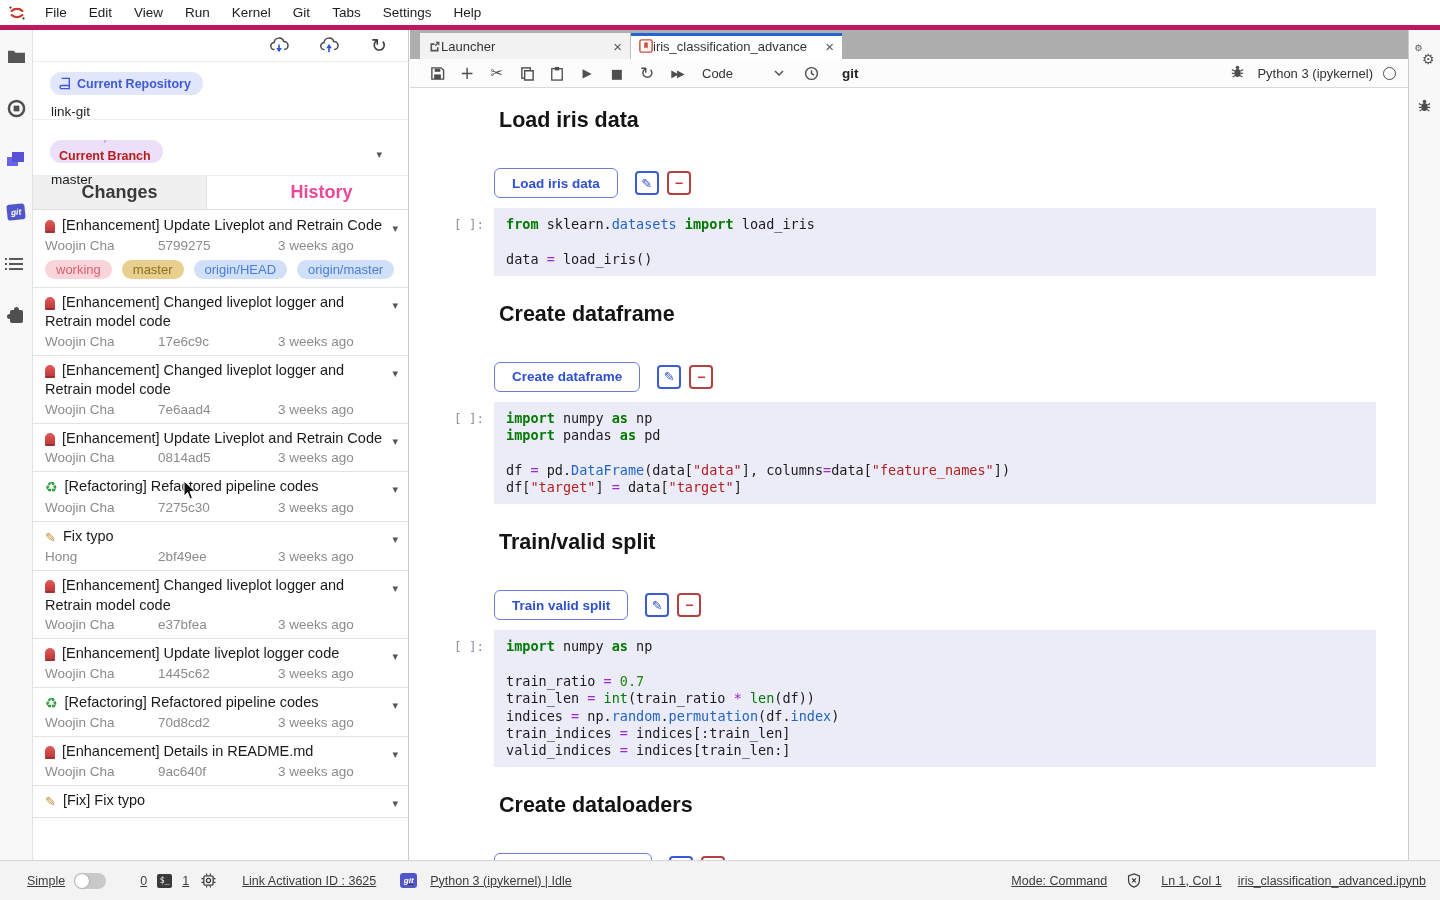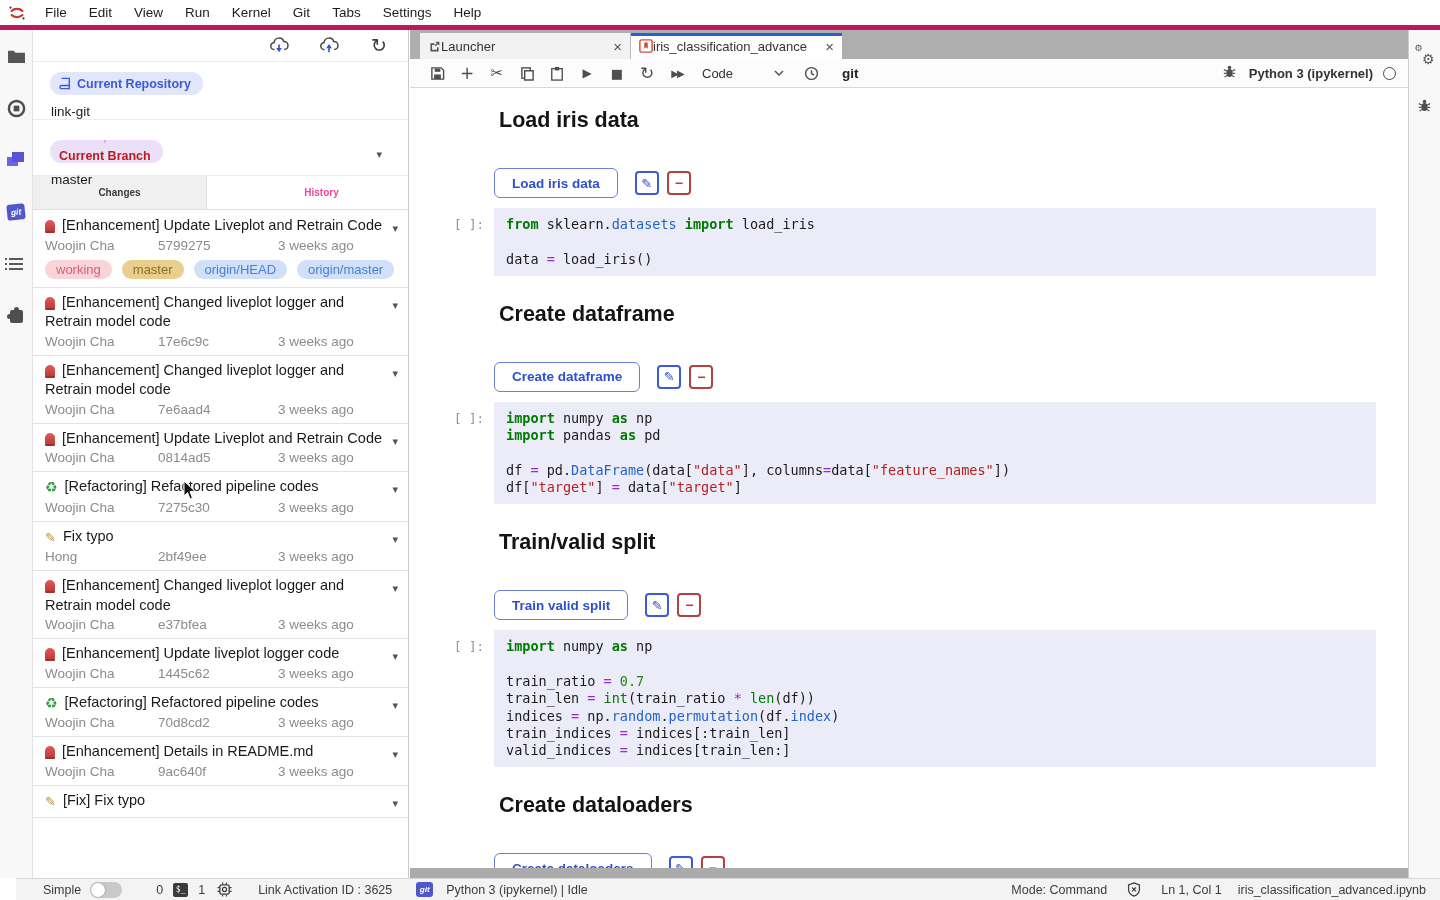--- a/index.html
+++ b/index.html
@@ -45,21 +45,21 @@
   .refresh-glyph { font-size:19px; color:#3c3c3c; line-height:1; }
   .gp-repo { height:58px; padding:10px 0 0 17px; border-bottom:1px solid #ececec; }
   .gp-branch { height:56px; padding:9px 0 0 17px; border-bottom:1px solid #ececec; position:relative; }
   .pill-badge { display:inline-flex; align-items:center; gap:6px; height:23px; padding:0 12px 0 9px;
     border-radius:12px; font-size:12.5px; font-weight:bold; }
   .pill-repo { background:#e1e6fa; color:#3e59d6; }
   .pill-branch { background:#ecdff8; color:#b91c1c;flex-direction:column; }
   .gp-value { margin-top:9px; margin-left:1px; font-size:13.5px; color:#1e1e1e; }
   .branch-caret { position:absolute; right:26px; bottom:14px; font-size:11px; color:#555; }
   .gp-tabs { height:34px; display:flex; border-bottom:1px solid #dedede; }
-  .gp-tab { flex:1; display:flex; align-items:center; justify-content:center; font-size:10px; font-weight:600; }
+  .gp-tab { flex:1; display:flex; align-items:center; justify-content:center; font-size:18px; font-weight:600; }
   .gp-tab.inactive { background:#f0f0f0; color:#3a3a3a; border-right:1px solid #e3e3e3; }
   .gp-tab.active { background:#fff; color:#ec4899;margin-left:28px; }
   #commit-list { position:absolute; top:181px; left:0; right:0; bottom:0; overflow:hidden; }
   .commit { position:relative; padding:5px 26px 6px 12px; border-bottom:1px solid #e2e2e2; background:#fff; }
   .c-title { font-size:14.5px; line-height:19.5px; color:#1a1a1a; }
   .ic { display:inline-block; margin-right:7px; vertical-align:-1px; }
   .ic-siren { width:10px; height:11px; background:linear-gradient(#e25b5b,#c03a3a); border-radius:5px 5px 1px 1px;
     box-shadow:0 2px 0 #993333; }
   .ic-recycle { color:#2e9e3e; font-size:14px; font-family:"DejaVu Sans",sans-serif; }
   .ic-pencil { color:#bd8b33; font-size:13px; font-family:"DejaVu Sans",sans-serif; }
@@ -80,21 +80,21 @@
   .doc-tab.inactive { background:#f2f2f2; border-right:1px solid #bdbdbd; }
   .doc-tab.active { background:#fff; box-shadow:inset 0 3px 0 #2264d1; }
   .tab-label { flex:1; white-space:nowrap; overflow:hidden; }
   .tab-close { font-size:15px; color:#555; line-height:1; }
   .nbtoolbar { height:29px; background:#fcfcfc; border-bottom:1px solid #d9d9d9; display:flex; align-items:center; padding:0 12px; }
   .tb-btn { width:30px; height:26px; display:flex; align-items:center; justify-content:center; color:#4e4e4e; }
   .tb-glyph { font-size:13px; color:#4e4e4e; font-family:"DejaVu Sans",sans-serif; }
   .cell-type { display:flex; align-items:center; width:82px; margin-left:10px; font-size:13px; color:#333; justify-content:space-between; }
   .tb-git { font-weight:bold; font-size:13.5px; color:#222; margin-left:16px; }
   .tb-spacer { flex:1; }
-  .kernel-name { font-size:13px; color:#333; margin:0 10px 0 12px;font-weight:bold; }
+  .kernel-name { font-size:13px; color:#333; margin:0 10px 0 12px; }
   .kernel-circle { width:13px; height:13px; border:1.6px solid #4a4a4a; border-radius:50%; background:#fff; }
 
   #notebook { position:absolute; top:58px; left:0; right:0; bottom:10px; overflow:hidden; background:#fff; }
   #bottom-strip { position:absolute; left:0; right:0; bottom:0; height:10px; background:#ababab; }
 
   .nb-heading { margin:24px 0 0 89px; font-size:21.5px; line-height:28px; font-weight:600; color:#141414; }
   .nb-section:first-child .nb-heading { margin-top:18px; }
   .nb-btnrow { margin:34px 0 0 84px; height:30px; display:flex; align-items:center; }
   .cell-btn { height:30px; display:flex; align-items:center; padding:0 17px; border:1px solid #6b7fd7;
     border-radius:6px; color:#2d4fd0; font-size:13.5px; font-weight:bold; background:#fff; }
@@ -118,22 +118,22 @@
 
   
   #right-strip { position:absolute; right:0; top:30px; width:32px; bottom:22px; background:#f8f8f8;
     border-left:1px solid #cdcdcd; display:flex; flex-direction:column; align-items:center; }
   .gears { position:relative; width:20px; height:20px; margin-top:16px; color:#555; }
   .gears .g1 { position:absolute; right:0; bottom:0; font-size:14px; line-height:1; font-family:"DejaVu Sans",sans-serif;}
   .gears .g2 { position:absolute; left:0; top:-2px; font-size:9px; line-height:1; font-family:"DejaVu Sans",sans-serif;}
   .rs-bug { margin-top:32px; }
 
   
-  #statusbar { position:absolute; left:16px; right:0; bottom:0; height:22px; background:#f3f3f3;
-    border-top:1px solid #d6d6d6; display:flex; align-items:center; font-size:12.5px; color:#3c3c3c; z-index:11; }
+  #statusbar { position:absolute; left:0; right:0; bottom:0; height:40px; background:#f3f3f3;
+    border-top:1px solid #d6d6d6; display:flex; align-items:center; font-size:12.5px; color:#3c3c3c; z-index:11;text-decoration:underline; }
   .sb-item { white-space:nowrap; }
   .toggle { width:32px; height:16px; border-radius:8px; background:#c9c9c9; position:relative; margin-left:9px; }
   .toggle .knob { position:absolute; left:1px; top:1px; width:14px; height:14px; border-radius:50%; background:#fff;
     box-shadow:0 0 2px rgba(0,0,0,.35); }
   .term-icon { width:15px; height:14px; background:#3a3a3a; border-radius:2px; color:#fff;
     font-family:"DejaVu Sans Mono",monospace; font-size:8px; display:flex; align-items:center; justify-content:center; }
 
   
   #cursor { position:absolute; left:183px; top:480px; z-index:99; }
 </style>

